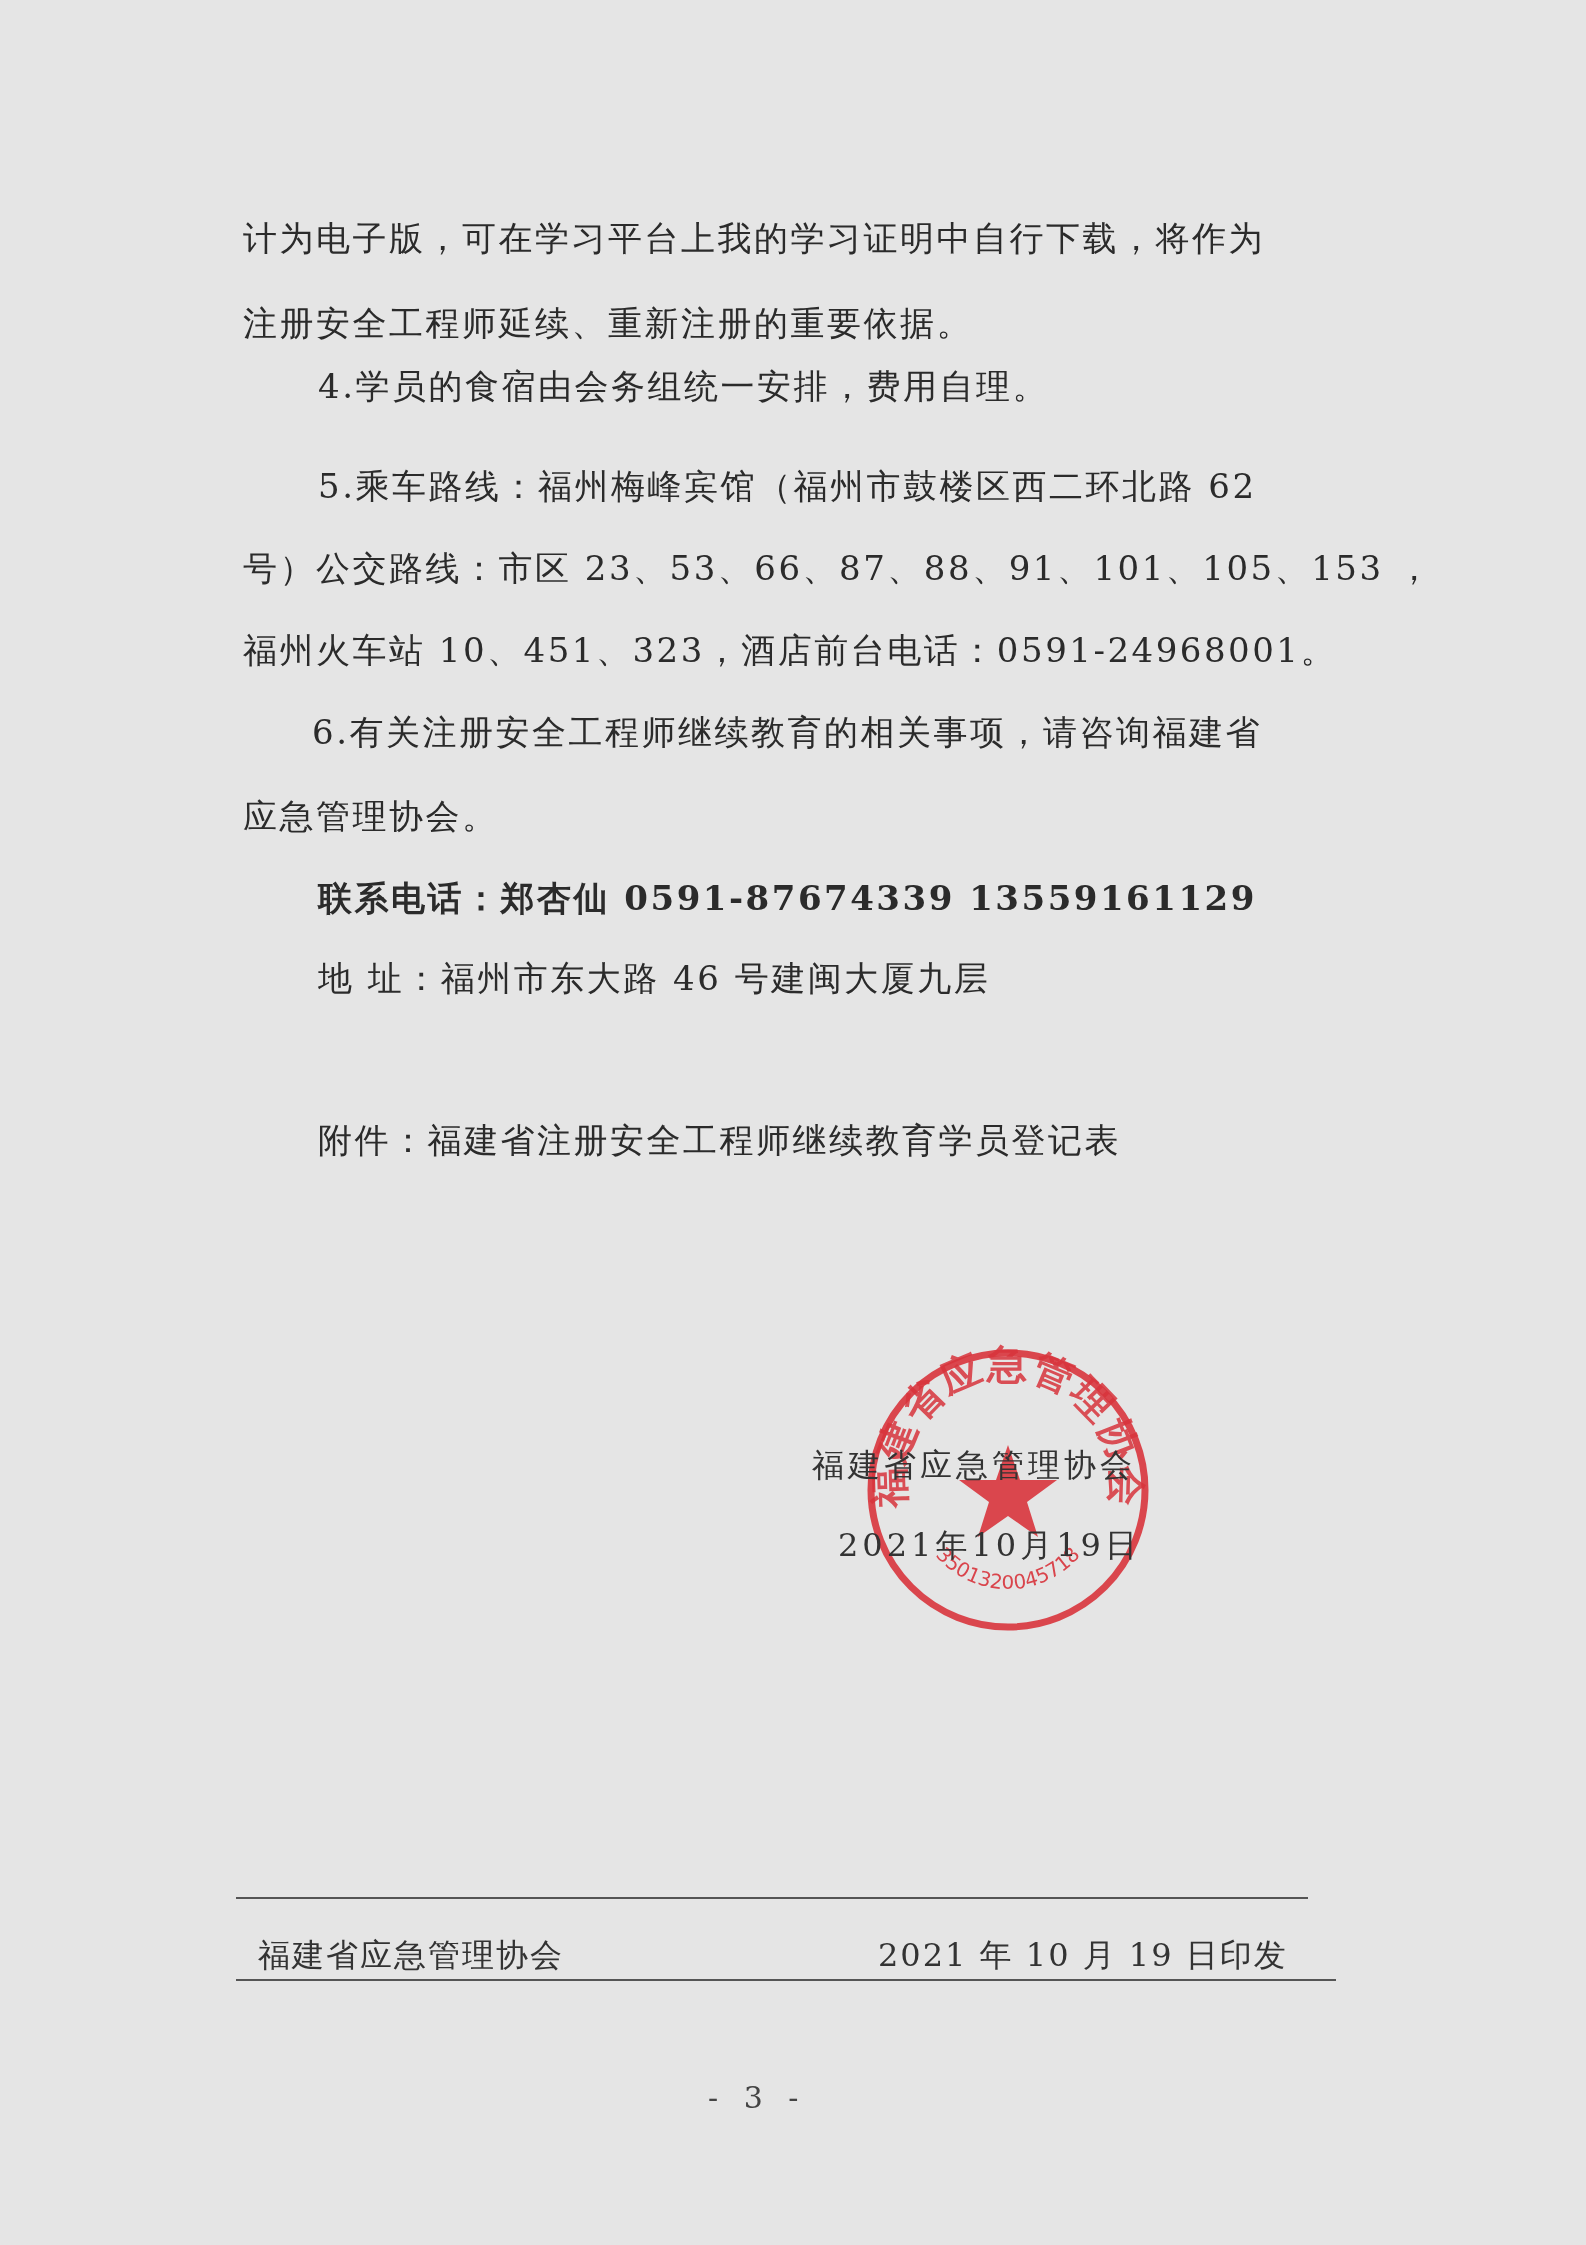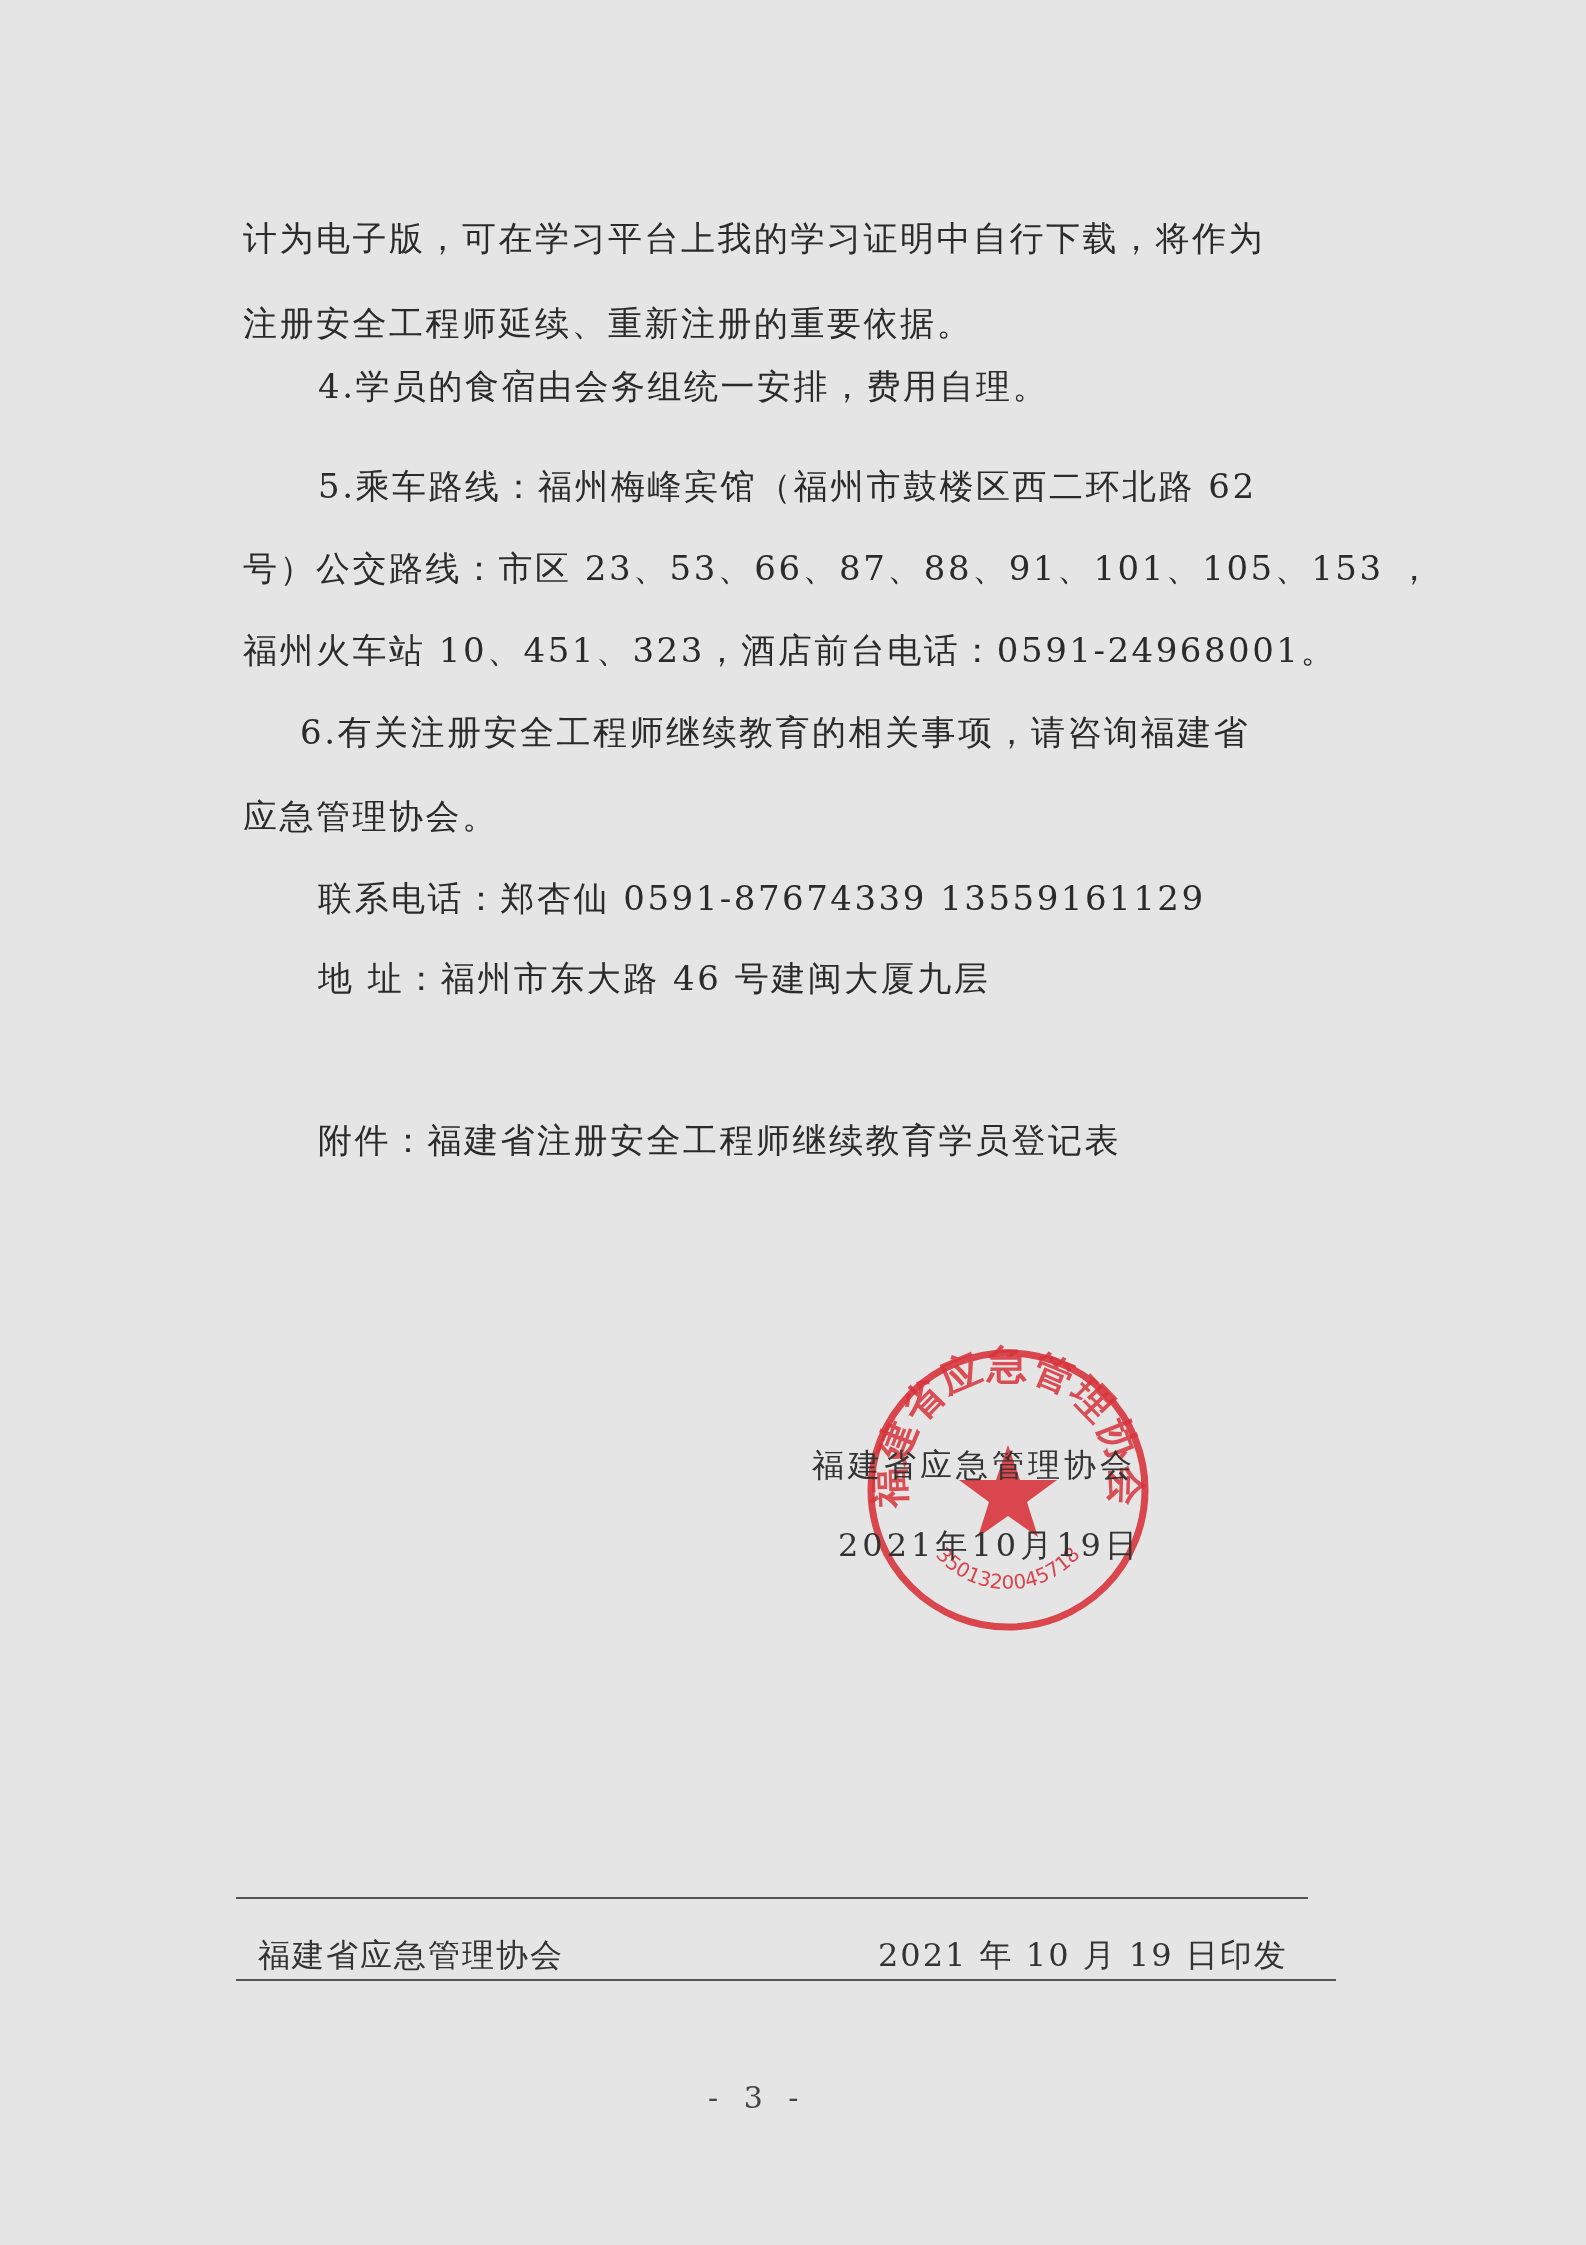--- a/index.html
+++ b/index.html
@@ -34,23 +34,23 @@
 <body>
 
 <div class="page">
 
   <div class="line" style="left:243px; top:218px;">计为电子版，可在学习平台上我的学习证明中自行下载，将作为</div>
   <div class="line" style="left:243px; top:303px;">注册安全工程师延续、重新注册的重要依据。</div>
   <div class="line" style="left:318px; top:366px;">4.学员的食宿由会务组统一安排，费用自理。</div>
   <div class="line" style="left:318px; top:466px;">5.乘车路线：福州梅峰宾馆（福州市鼓楼区西二环北路 62</div>
   <div class="line" style="left:243px; top:548px;">号）公交路线：市区 23、53、66、87、88、91、101、105、153 ，</div>
   <div class="line" style="left:243px; top:630px;">福州火车站 10、451、323，酒店前台电话：0591-24968001。</div>
-  <div class="line" style="left:300px; top:712px;">6.有关注册安全工程师继续教育的相关事项，请咨询福建省</div>
+  <div class="line" style="left:312px; top:712px;">6.有关注册安全工程师继续教育的相关事项，请咨询福建省</div>
   <div class="line" style="left:243px; top:796px;">应急管理协会。</div>
-  <div class="line" style="left:318px; top:878px;">联系电话：郑杏仙  0591-87674339     13559161129</div>
+  <div class="line" style="left:318px; top:878px;font-weight:bold;">联系电话：郑杏仙  0591-87674339     13559161129</div>
   <div class="line" style="left:318px; top:958px;">地  址：福州市东大路 46 号建闽大厦九层</div>
 
   <div class="line" style="left:318px; top:1120px;">附件：福建省注册安全工程师继续教育学员登记表</div>
 
   <svg class="stamp" viewBox="0 0 300 300">
     <defs>
       <path id="ringPath" d="M 50 175 A 105 105 0 1 1 250 175"></path>
       <path id="codePath" d="M 62 190 A 95 95 0 0 0 238 190"></path>
     </defs>
     <circle cx="150" cy="150" r="137" fill="none" stroke="#d8343c" stroke-width="7" opacity="0.9"></circle>

